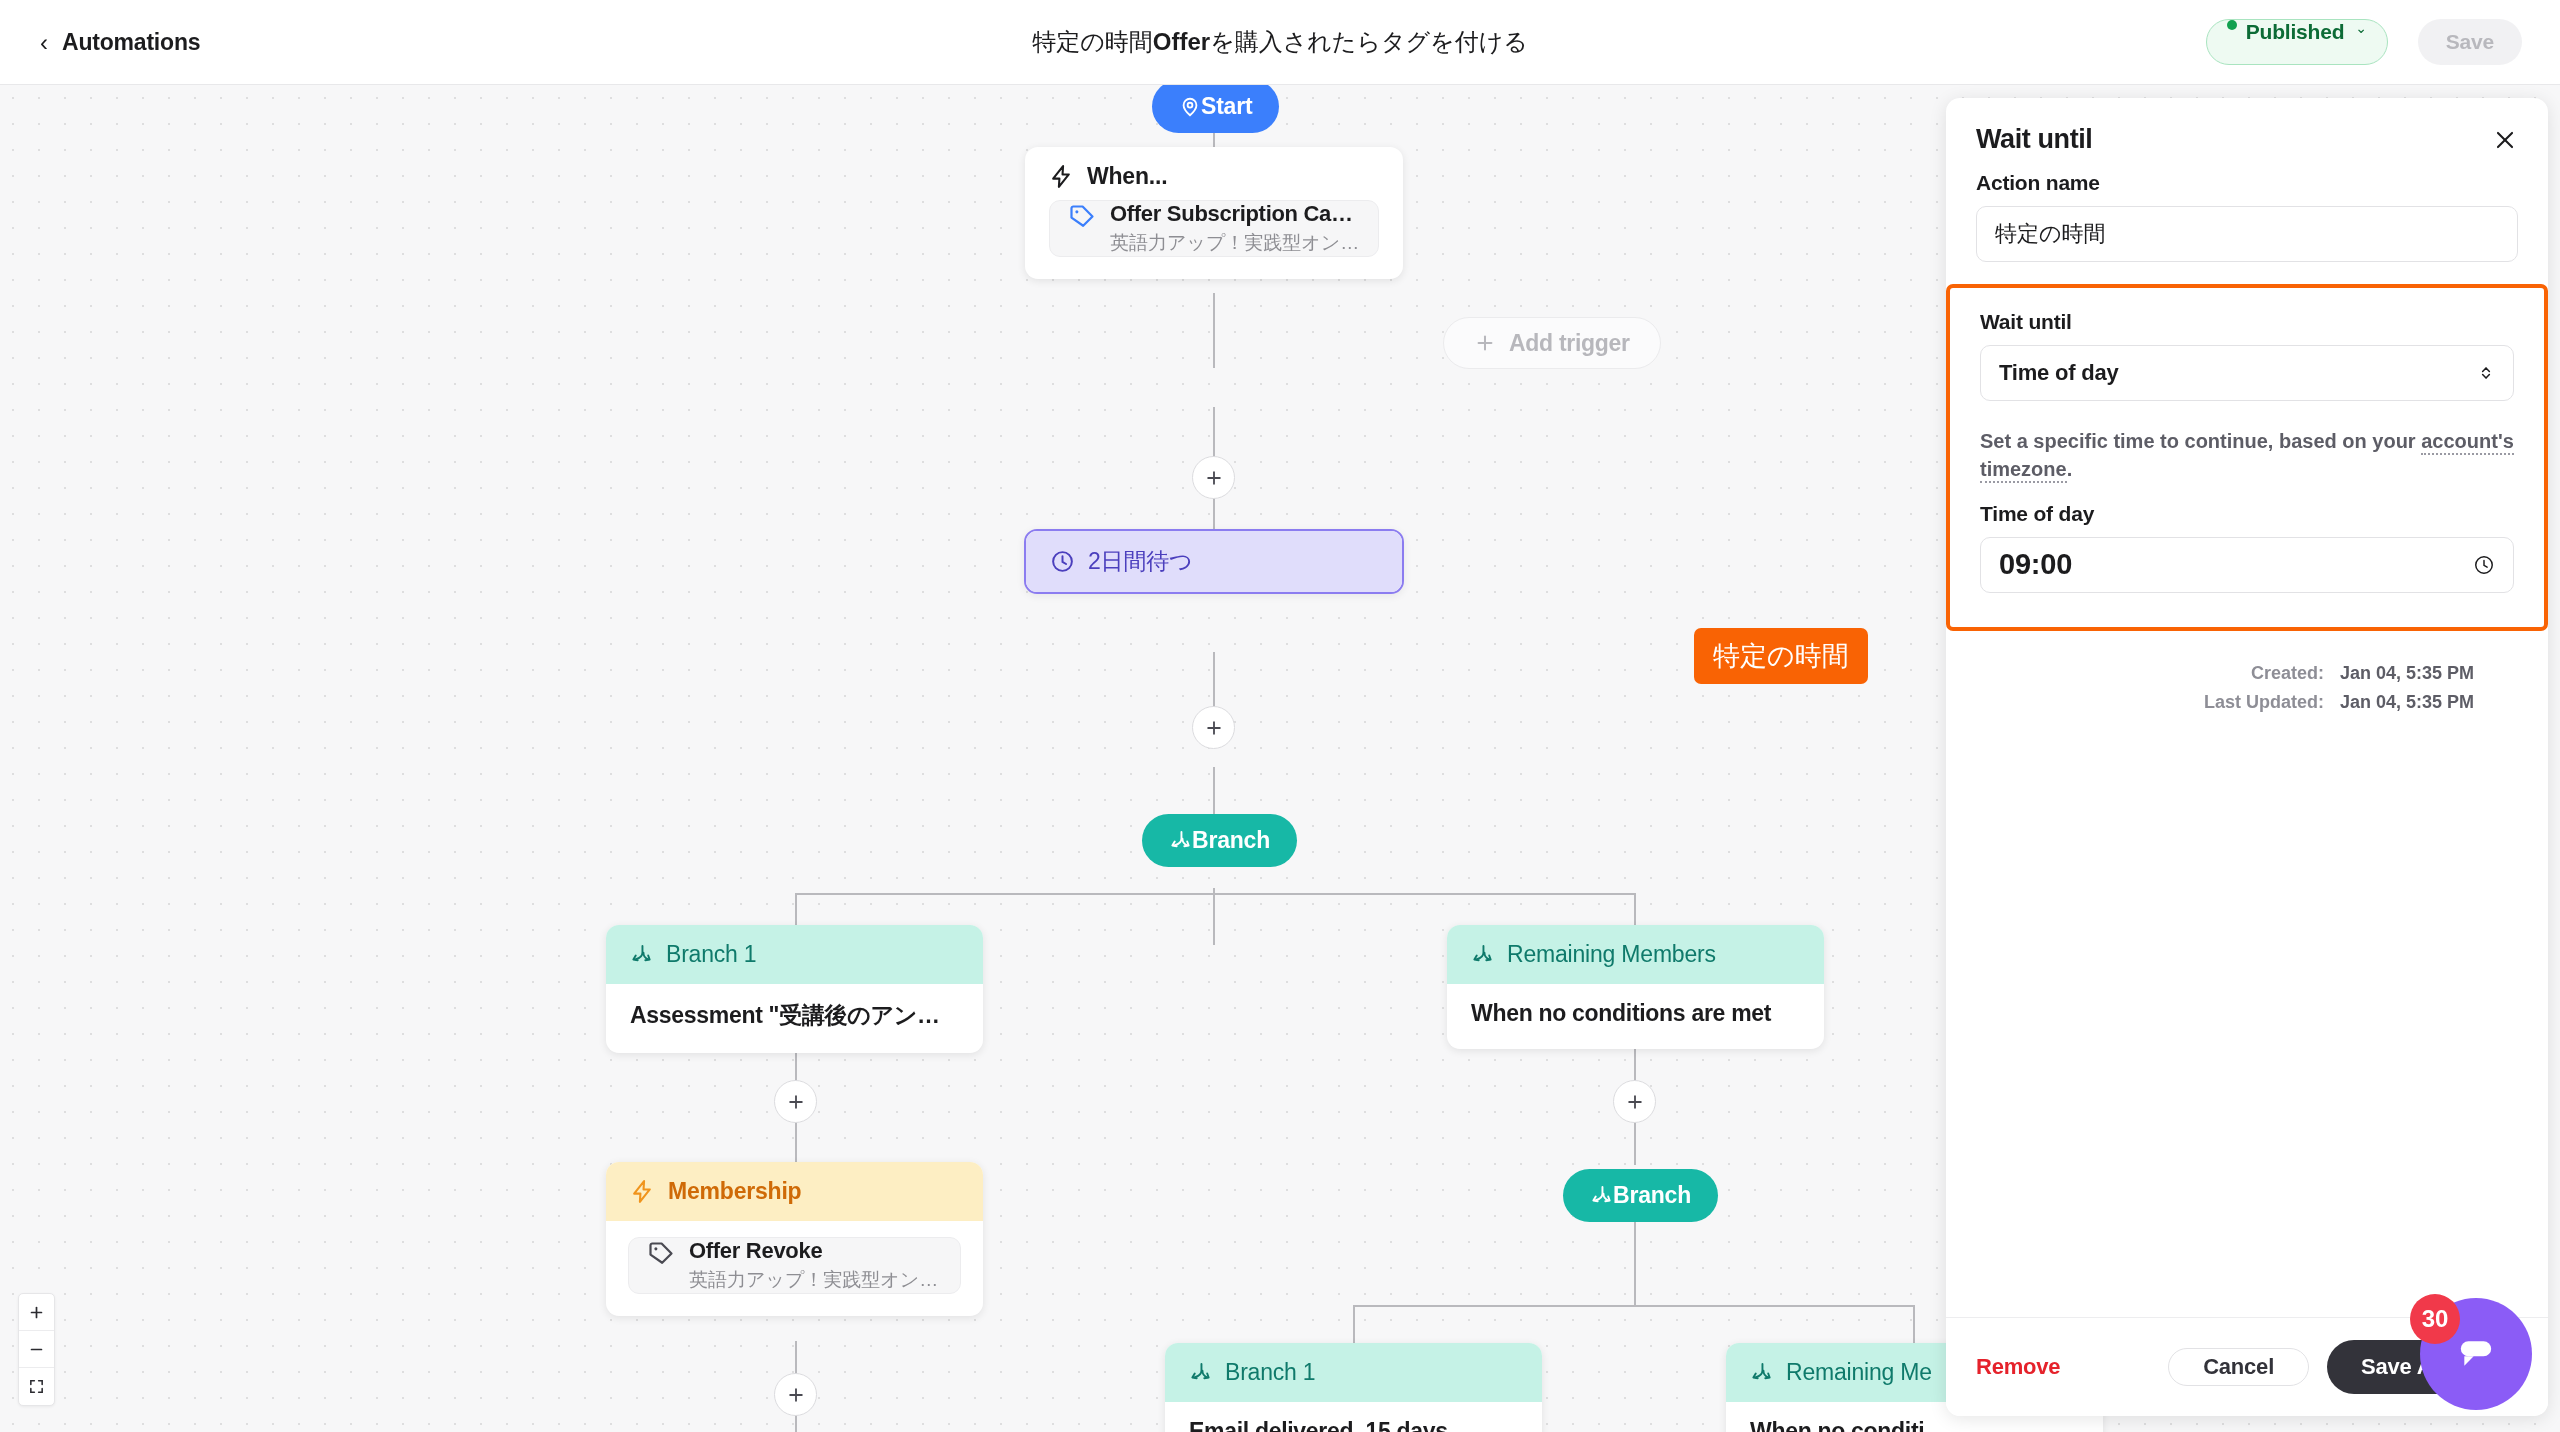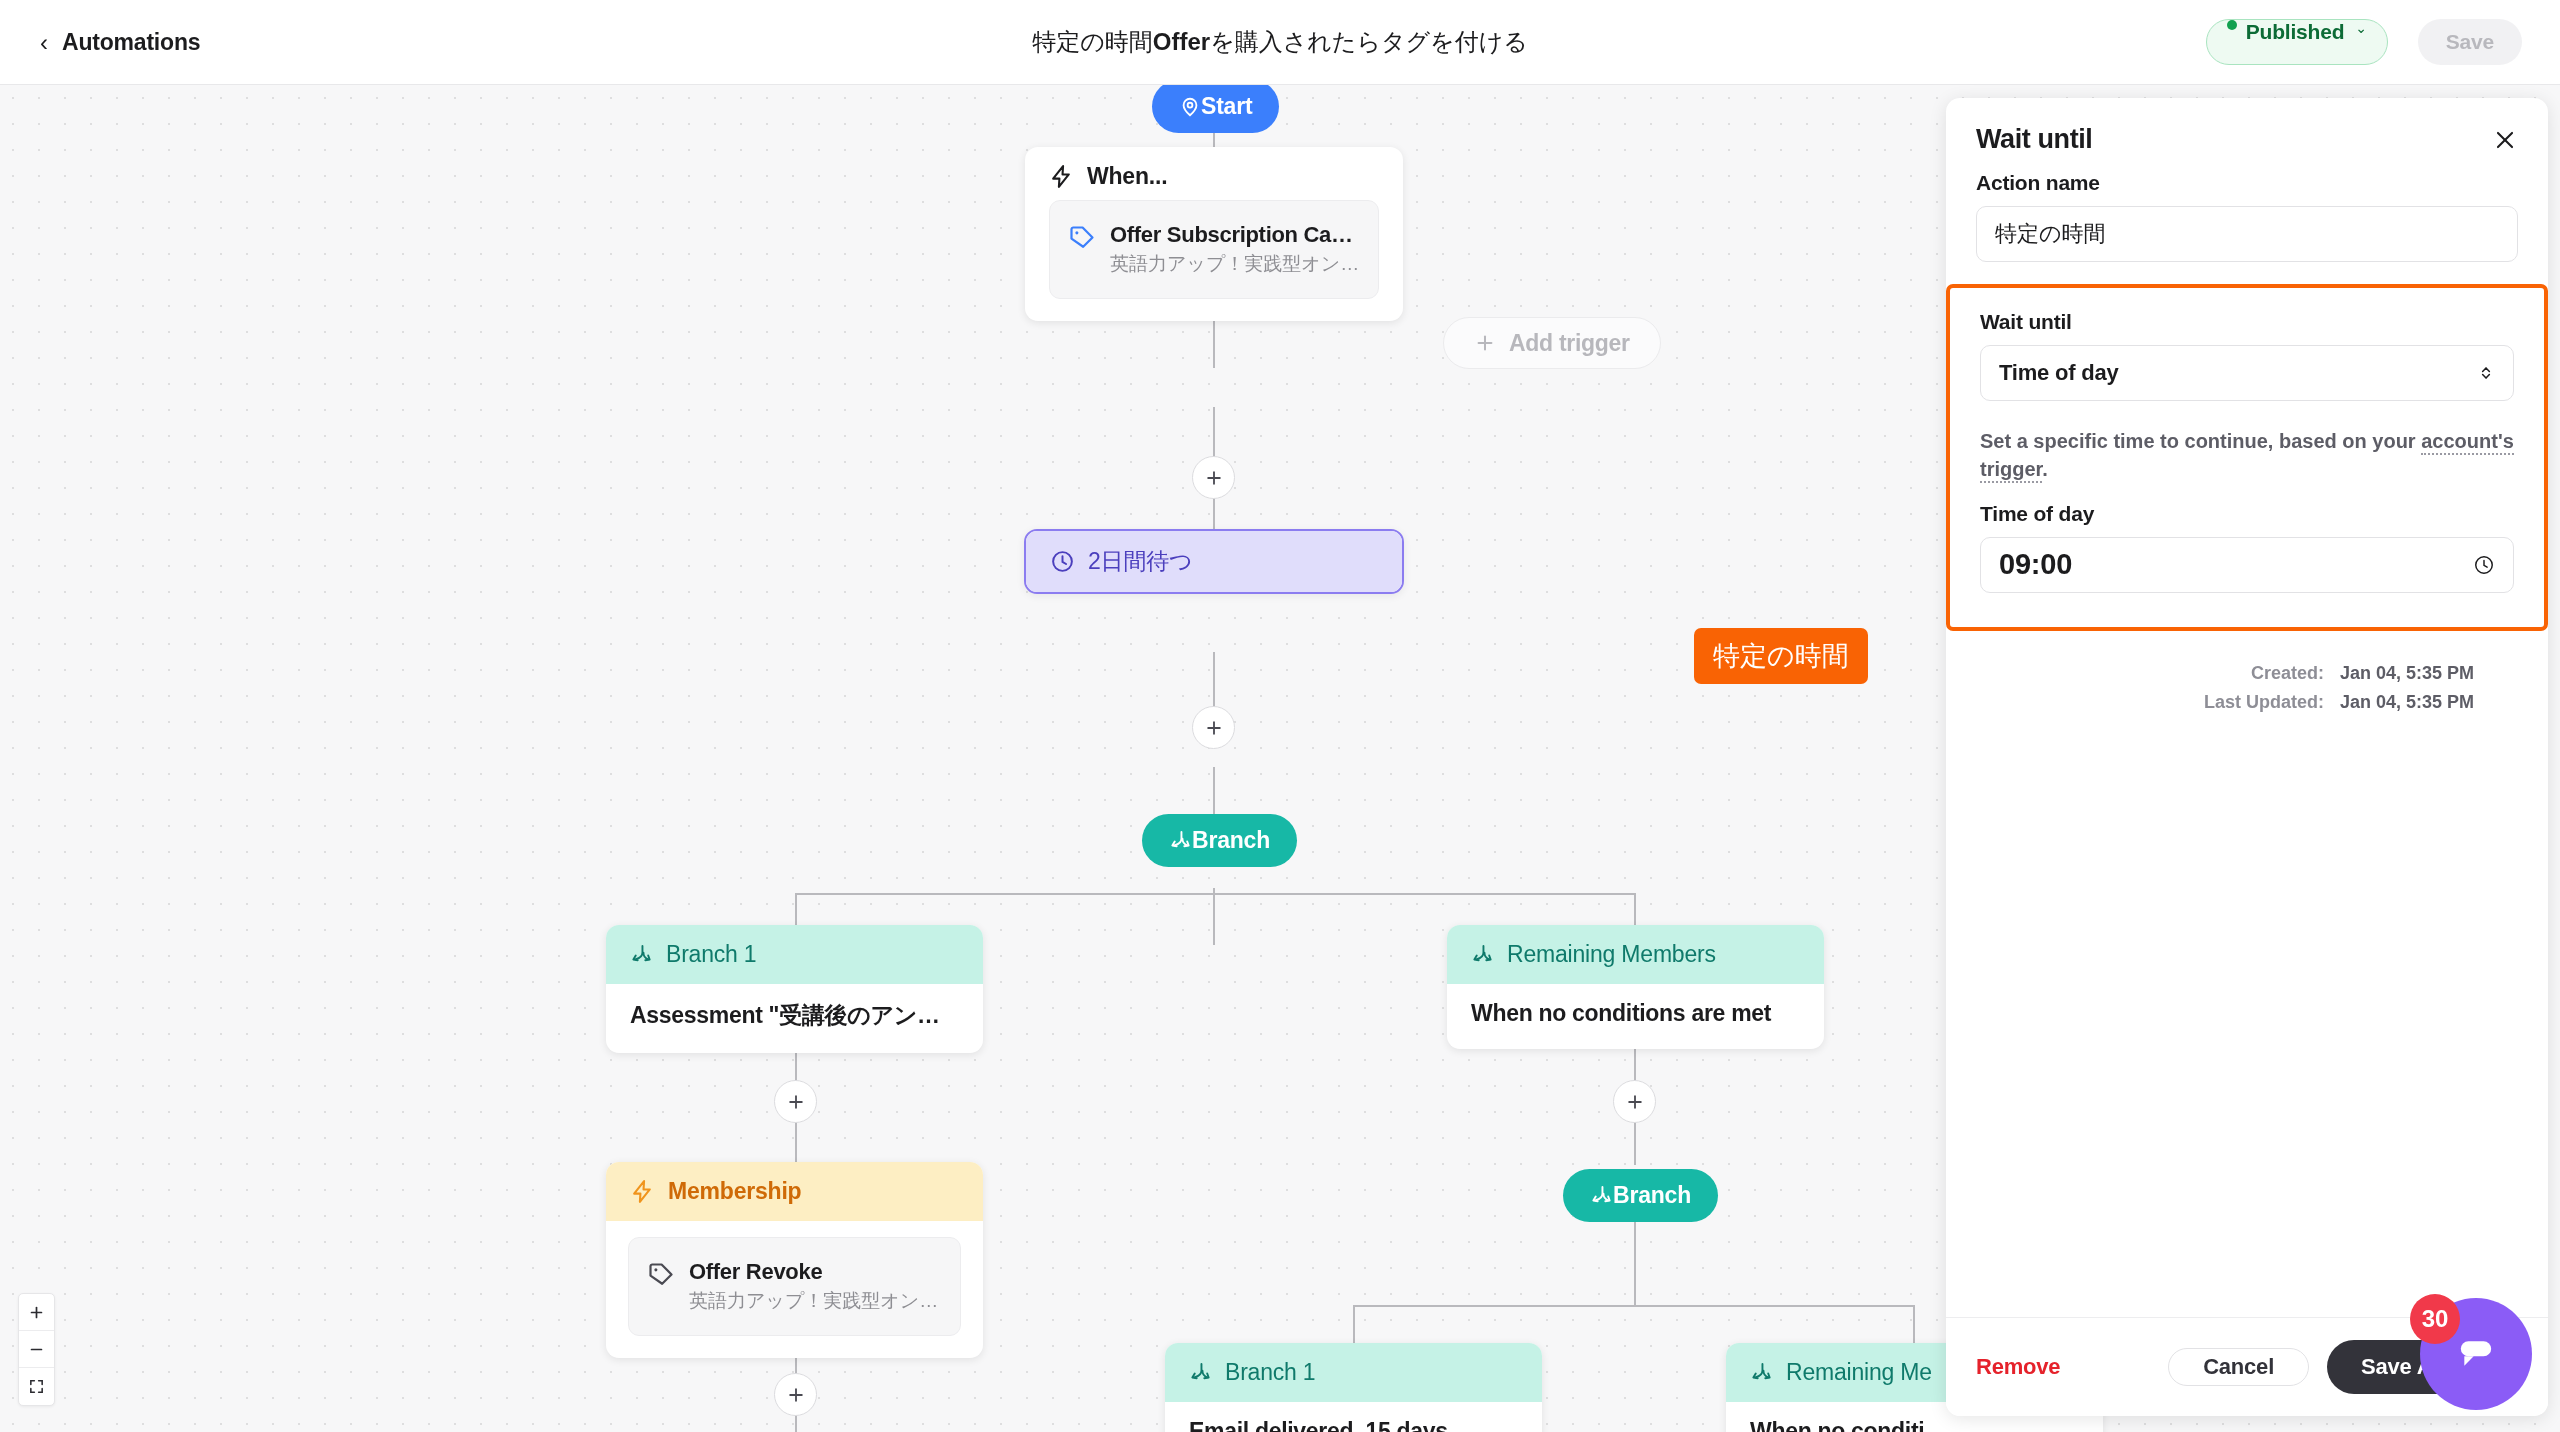--- a/index.html
+++ b/index.html
@@ -104,21 +104,21 @@
     font-size: 23px; font-weight: 700; color: #1c1c1e; letter-spacing: -0.3px;
     white-space: nowrap; overflow: hidden; text-overflow: ellipsis;
   }
 
   
   #node-when { left: 1025px; top: 62px; width: 378px; }
   #node-when .card-hdr { color: #1c1c1e; padding-bottom: 10px; }
   .inner-chip {
     display: flex; align-items: flex-start; gap: 14px;
     background: #f6f6f7; border: 1px solid #ececee;
-    border-radius: 11px; padding: 21px 18px;
+    border-radius: 11px; padding: 0 18px;
   }
   .inner-chip .chip-txt { min-width: 0; }
   .inner-chip .chip-title {
     font-size: 22px; font-weight: 700; color: #1c1c1e; letter-spacing: -0.3px;
     white-space: nowrap; overflow: hidden; text-overflow: ellipsis;
   }
   .inner-chip .chip-sub {
     font-size: 19px; color: #8e8e93; margin-top: 3px;
     white-space: nowrap; overflow: hidden; text-overflow: ellipsis;
   }
@@ -554,21 +554,21 @@
   <div id="wait-section">
     <div class="field-label">Wait until</div>
     <div class="sel-input">
       <span>Time of day</span>
       <svg width="18" height="22" viewBox="0 0 24 24" fill="none" stroke="#1c1c1e" stroke-width="2" stroke-linecap="round" stroke-linejoin="round">
         <path d="M7.5 10L12 5.2 16.5 10"></path>
           <path d="M7.5 14L12 18.8 16.5 14"></path>
       </svg>
     </div>
 
-    <div id="helper-text"><span>Set a specific time to continue, based on your </span><span class="dotted">account's</span> <span class="dotted">trigger</span><span>.</span></div>
+    <div id="helper-text"><span>Set a specific time to continue, based on your </span><span class="dotted">account's</span> <span class="dotted">timezone</span><span>.</span></div>
 
     <div class="field-label">Time of day</div>
     <div class="time-input">
       <span>09:00</span>
       <svg width="22" height="22" viewBox="0 0 24 24" fill="none" stroke="#1c1c1e" stroke-width="1.6">
         <circle cx="12" cy="12" r="9"></circle>
           <path d="M12 7v5.4l3.4 2" stroke-linecap="round"></path>
       </svg>
     </div>
   </div>

